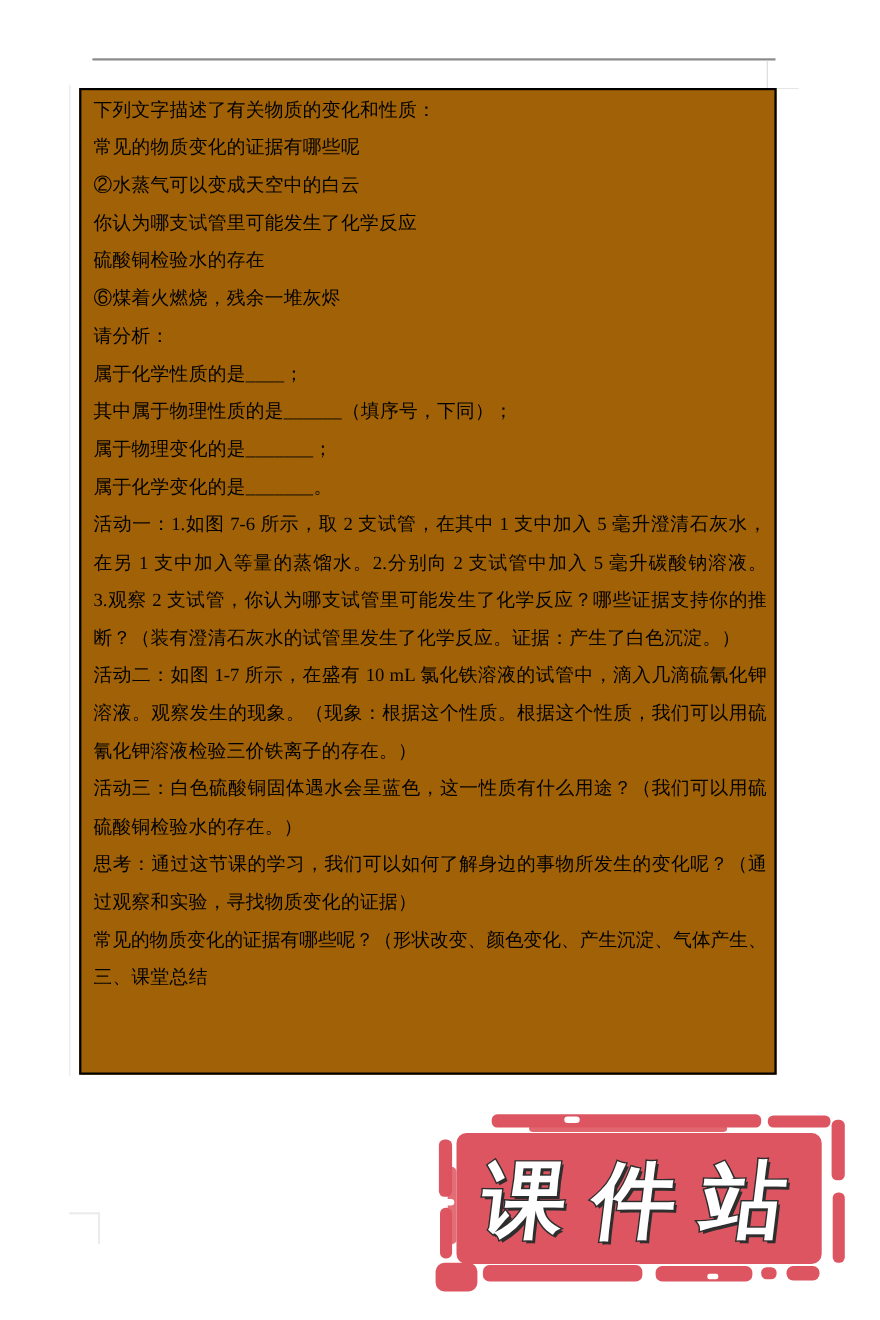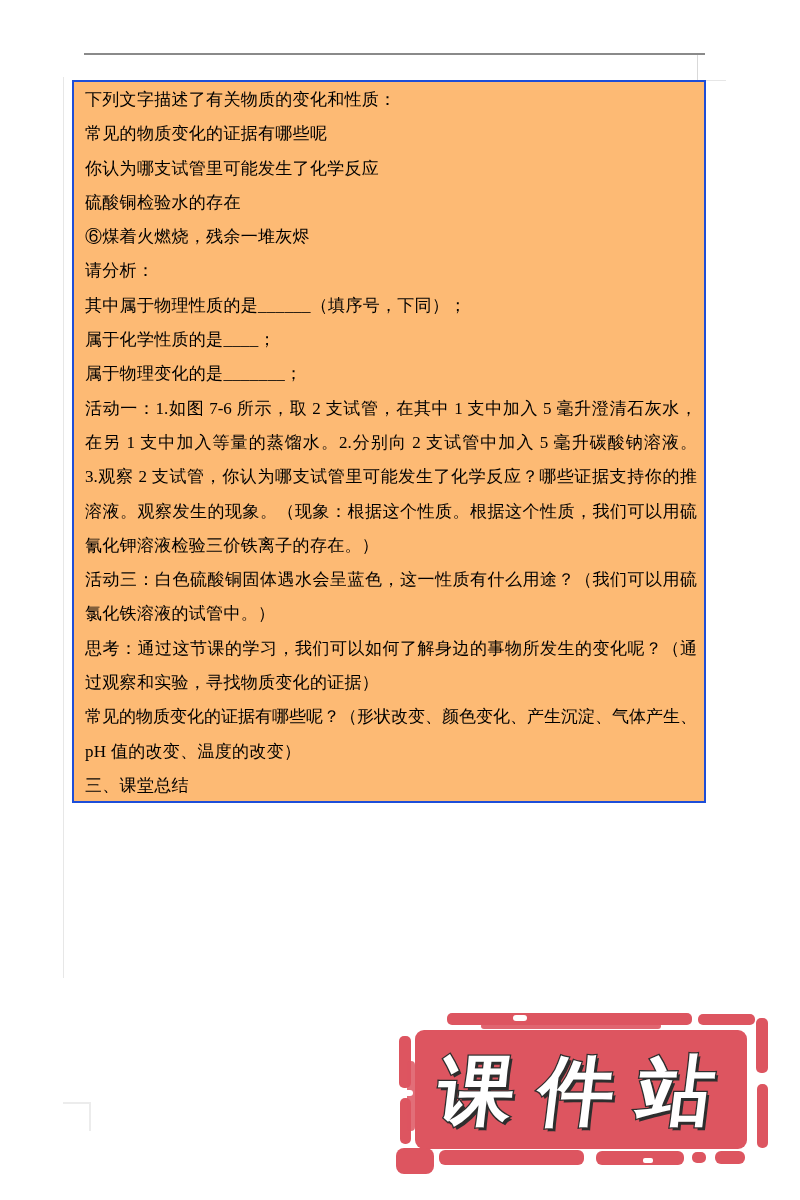--- a/index.html
+++ b/index.html
@@ -17,23 +17,23 @@
     position:absolute;left:697px;top:55px;width:1px;height:25px;background:#d9d9d9;
   }
   .tick-h-right{
     position:absolute;left:706px;top:80px;width:20px;height:1px;background:#e6e6e6;
   }
   .gutter-line-left{
     position:absolute;left:63px;top:77px;width:1px;height:901px;background:#e7e7e7;
   }
   
   .content-box{
-    position:absolute;left:72px;top:80px;width:634px;height:723px;
-    border:2px solid #1d4ed8;box-sizing:border-box;
-    padding:1px 7px 0 11px;overflow:hidden;background:#fdba74;
+    position:absolute;left:72px;top:80px;width:634px;height:897px;
+    border:2px solid #000000;box-sizing:border-box;
+    padding:1px 7px 0 11px;overflow:hidden;background:#a16207;
   }
   .line{
     font-size:17px;line-height:34.3px;height:34.3px;color:#000000;
     white-space:nowrap;overflow:visible;letter-spacing:0.3px;
   }
   .line.just{
     white-space:normal;text-align:justify;text-align-last:justify;
     letter-spacing:0;
   }
   
@@ -67,38 +67,41 @@
 
 <div class="top-rule"></div>
 <div class="tick-v-right"></div>
 <div class="tick-h-right"></div>
 <div class="gutter-line-left"></div>
 
 <div class="content-box">
   <div id="doc-lines">
       <div class="line">下列文字描述了有关物质的变化和性质：</div>
       <div class="line">常见的物质变化的证据有哪些呢</div>
+      <div class="line">②水蒸气可以变成天空中的白云</div>
       <div class="line">你认为哪支试管里可能发生了化学反应</div>
       <div class="line">硫酸铜检验水的存在</div>
       <div class="line">⑥煤着火燃烧，残余一堆灰烬</div>
       <div class="line">请分析：</div>
+      <div class="line">属于化学性质的是____；</div>
       <div class="line">其中属于物理性质的是______（填序号，下同）；</div>
-      <div class="line">属于化学性质的是____；</div>
       <div class="line">属于物理变化的是_______；</div>
+      <div class="line">属于化学变化的是_______。</div>
       <div class="line just">活动一：1.如图 7-6 所示，取 2 支试管，在其中 1 支中加入 5 毫升澄清石灰水，</div>
       <div class="line just">在另 1 支中加入等量的蒸馏水。2.分别向 2 支试管中加入 5 毫升碳酸钠溶液。</div>
       <div class="line just">3.观察 2 支试管，你认为哪支试管里可能发生了化学反应？哪些证据支持你的推</div>
+      <div class="line">断？（装有澄清石灰水的试管里发生了化学反应。证据：产生了白色沉淀。）</div>
+      <div class="line just">活动二：如图 1-7 所示，在盛有 10 mL 氯化铁溶液的试管中，滴入几滴硫氰化钾</div>
       <div class="line just">溶液。观察发生的现象。（现象：根据这个性质。根据这个性质，我们可以用硫</div>
       <div class="line">氰化钾溶液检验三价铁离子的存在。）</div>
       <div class="line just">活动三：白色硫酸铜固体遇水会呈蓝色，这一性质有什么用途？（我们可以用硫</div>
-      <div class="line">氯化铁溶液的试管中。）</div>
+      <div class="line">硫酸铜检验水的存在。）</div>
       <div class="line just">思考：通过这节课的学习，我们可以如何了解身边的事物所发生的变化呢？（通</div>
       <div class="line">过观察和实验，寻找物质变化的证据）</div>
       <div class="line just">常见的物质变化的证据有哪些呢？（形状改变、颜色变化、产生沉淀、气体产生、</div>
-      <div class="line">pH 值的改变、温度的改变）</div>
       <div class="line">三、课堂总结</div>
     </div>
 </div>
 
 <div class="corner corner-left" style="left:63px;top:1102px;width:30px;height:32px;">
   <div class="h"></div>
     <div class="v"></div>
 </div>
 <div class="corner corner-right" style="left:690px;top:1102px;width:30px;height:32px;">
   <div class="h"></div>

